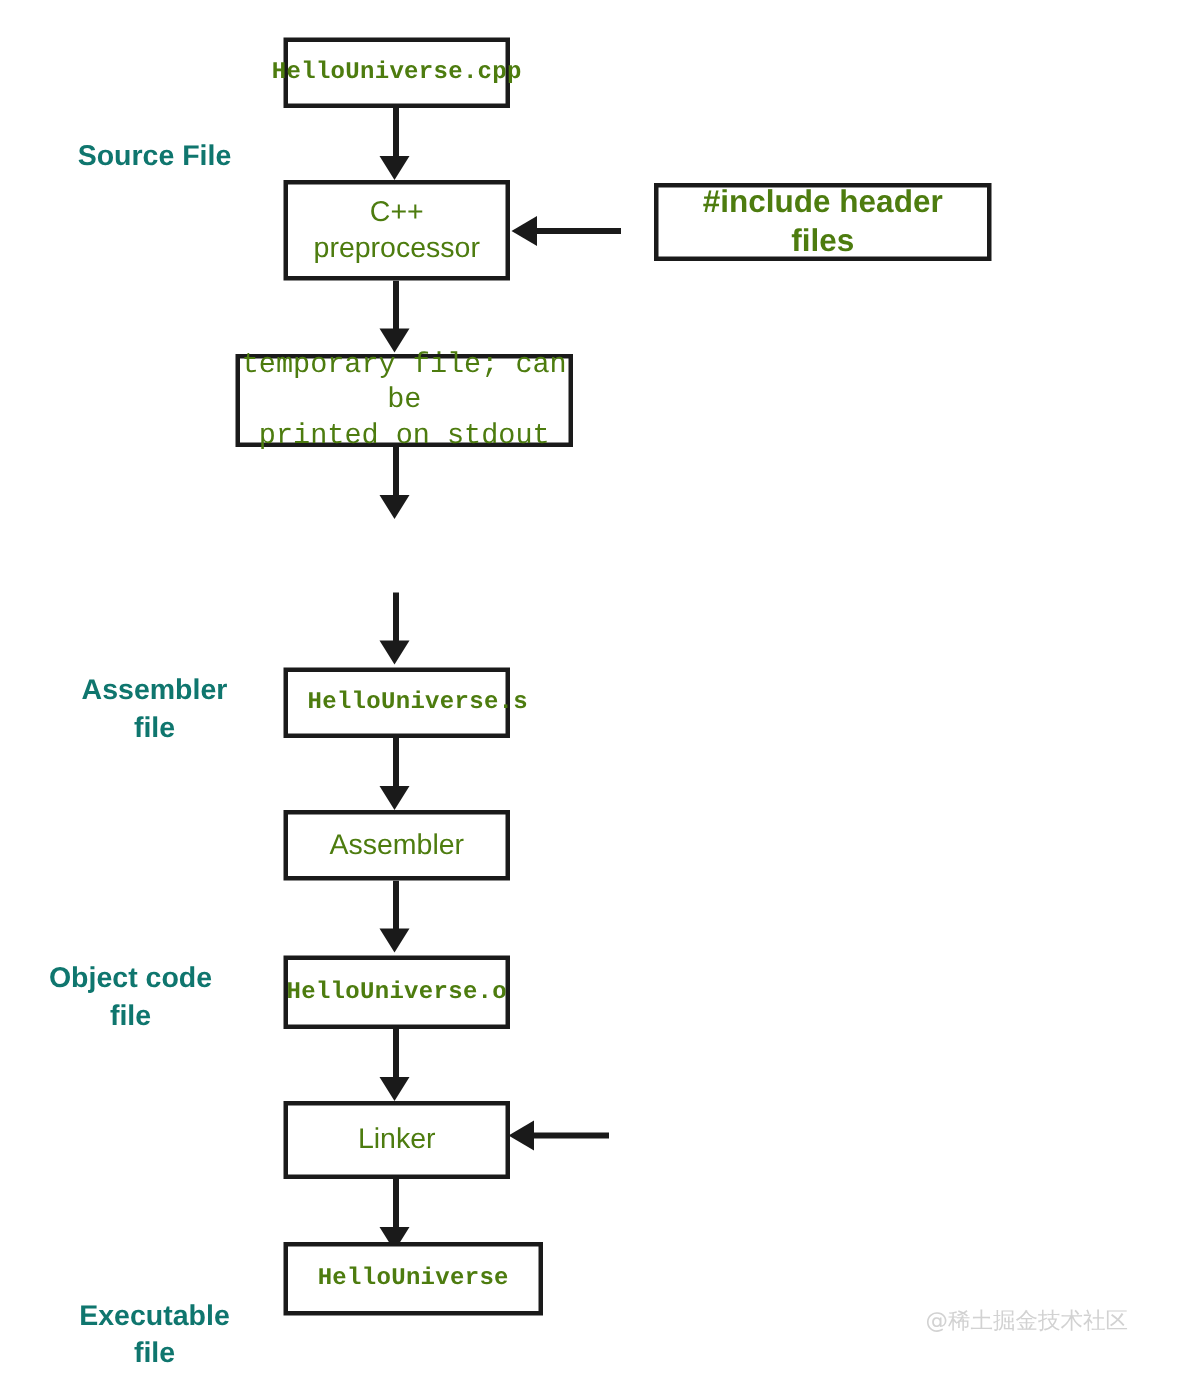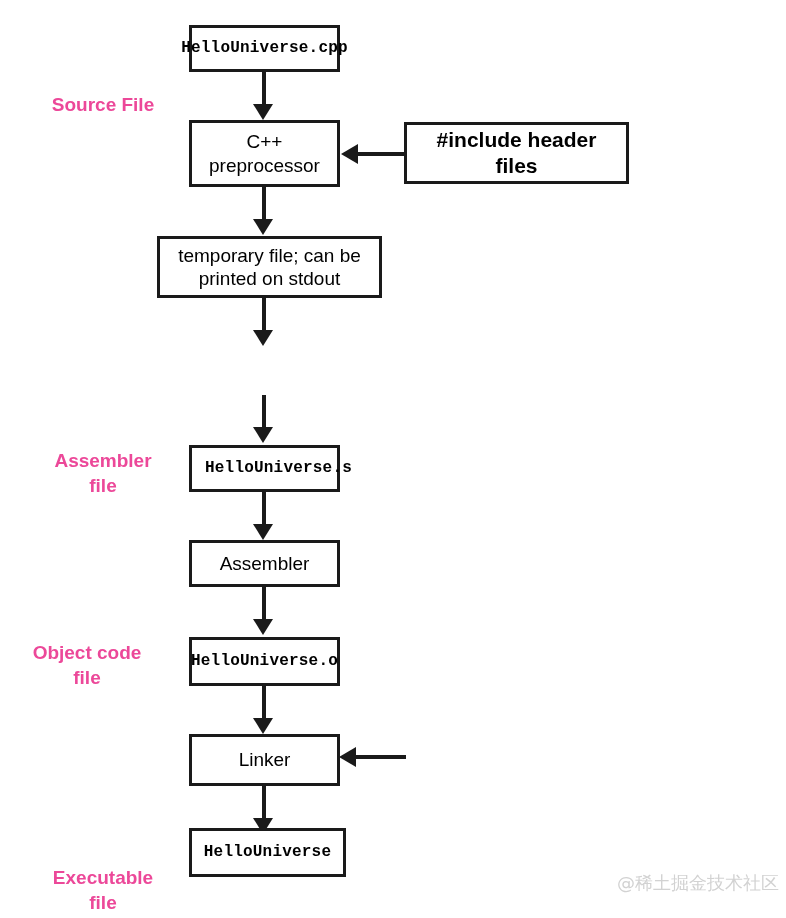--- a/index.html
+++ b/index.html
@@ -17,21 +17,21 @@
   }
   .node {
     position: absolute;
     box-sizing: border-box;
     border: 3px solid #1a1a1a;
     background: #ffffff;
     display: flex;
     align-items: center;
     justify-content: center;
     text-align: center;
-    color: #000000;
+    color: #4d7c0f;
     line-height: 1.22;
   }
   .node-mono {
     font-family: "Liberation Mono", "DejaVu Sans Mono", monospace;
     font-weight: bold;
     font-size: 16px;
     letter-spacing: 0.2px;
   }
   .node-plain {
     font-family: "Liberation Sans", sans-serif;
@@ -41,21 +41,21 @@
   .node-bold {
     font-family: "Liberation Sans", sans-serif;
     font-weight: bold;
     font-size: 21px;
   }
   .stage-label {
     position: absolute;
     font-family: "Liberation Sans", sans-serif;
     font-weight: bold;
     font-size: 19px;
-    color: #ec4899;
+    color: #0f766e;
     text-align: center;
     line-height: 1.32;
     white-space: pre-line;
   }
   .edge {
     position: absolute;
     background: #1a1a1a;
   }
   .edge-v { width: 4px; }
   .edge-h { height: 4px; }
@@ -71,21 +71,21 @@
     position: absolute;
     width: 0;
     height: 0;
     border-top: 10px solid transparent;
     border-bottom: 10px solid transparent;
     border-right: 17px solid #1a1a1a;
   }
   .watermark {
     position: absolute;
     font-family: "DejaVu Sans", sans-serif;
-    font-size: 18px;
+    font-size: 15px;
     color: #d2d2d2;
     white-space: nowrap;
     user-select: none;
   }
 </style>
 </head>
 <body>
 
 <div id="canvas">
 
@@ -128,33 +128,33 @@
   <div class="arrow-left" style="left:339px; top:747px;"></div>
 
   <div class="edge edge-v" style="left:262px; top:786px; height:38px;"></div>
   <div class="arrow-down" style="left:253px; top:818px;"></div>
 
   <div class="node node-mono" style="left:189px; top:25px; width:151px; height:47px;">HelloUniverse.cpp</div>
 
   <div class="node node-plain" style="left:189px; top:120px; width:151px; height:67px; white-space:pre-line;">C++
 preprocessor</div>
 
-  <div class="node node-bold" style="left:404px; top:122px; width:225px; height:62px; white-space:pre-line;">#include header
+  <div class="node node-bold" style="left:436px; top:122px; width:225px; height:52px; white-space:pre-line;">#include header
 files</div>
 
-  <div class="node node-plain" style="left:157px; top:236px; width:225px; height:62px; white-space:pre-line;">temporary file; can be
+  <div class="node node-plain" style="left:157px; top:236px; width:225px; height:62px; white-space:pre-line;font-family:Liberation Mono, monospace;">temporary file; can be
 printed on stdout</div>
 
 
   <div class="node node-mono" style="left:189px; top:445px; width:151px; height:47px;padding-left:28px;">HelloUniverse.s</div>
 
   <div class="node node-plain" style="left:189px; top:540px; width:151px; height:47px;">Assembler</div>
 
   <div class="node node-mono" style="left:189px; top:637px; width:151px; height:49px;">HelloUniverse.o</div>
 
   <div class="node node-plain" style="left:189px; top:734px; width:151px; height:52px;">Linker</div>
 
 
-  <div class="node node-mono" style="left:189px; top:828px; width:157px; height:49px;">HelloUniverse</div>
+  <div class="node node-mono" style="left:189px; top:828px; width:173px; height:49px;">HelloUniverse</div>
 
   <div class="watermark" style="left:617px; top:871px;">@稀土掘金技术社区</div>
 
 </div>
 
 </body></html>

